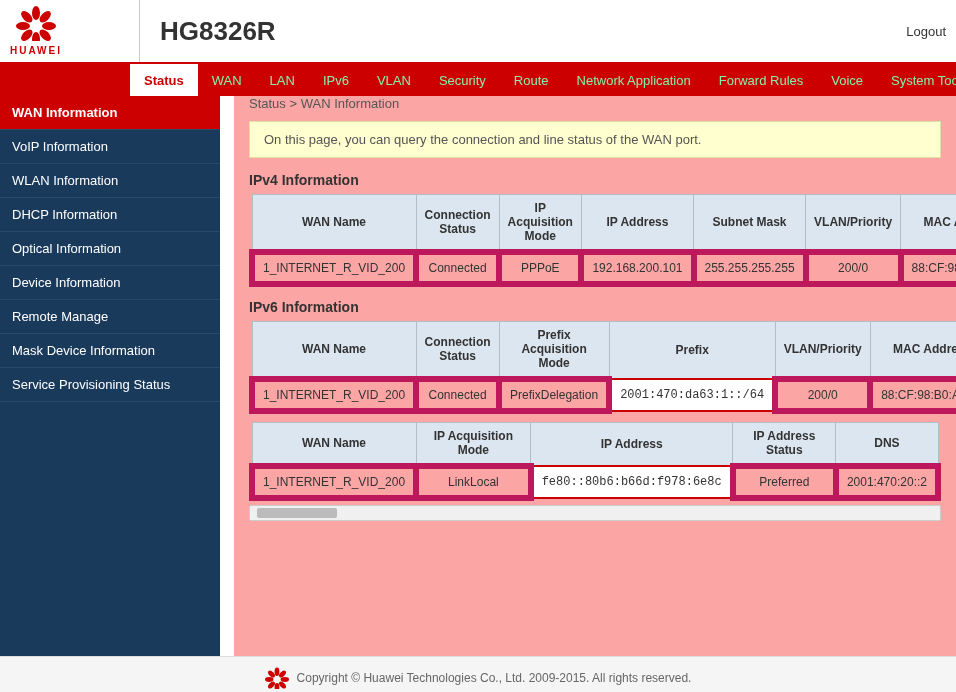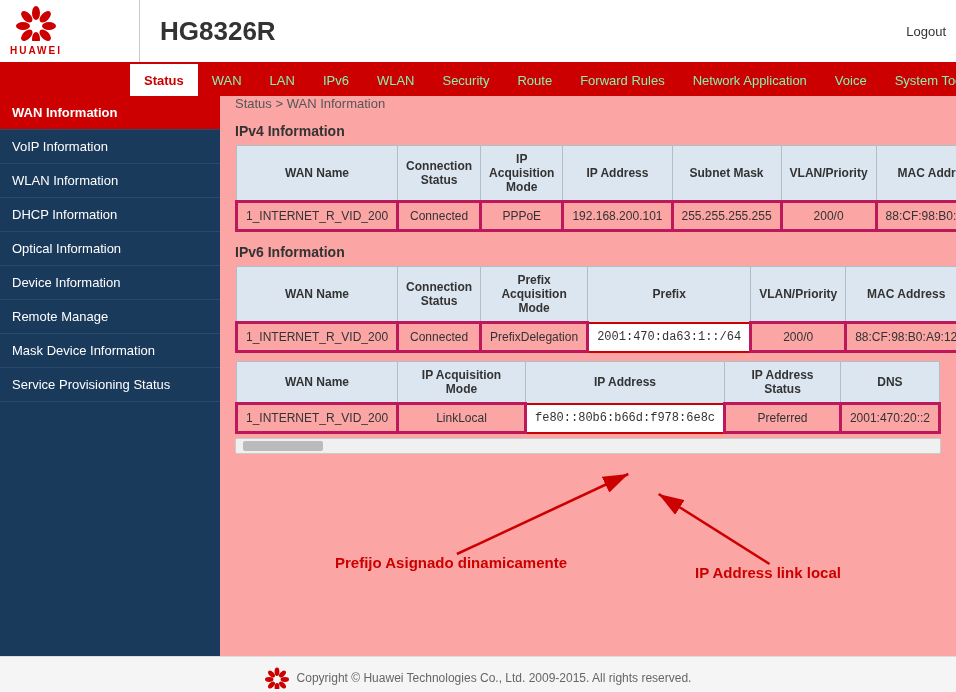--- a/index.html
+++ b/index.html
@@ -72,20 +72,21 @@
     .nav-item.active {
       background: #fff;
       color: #c00;
       font-weight: bold;
     }
 
     
     #main-layout {
       display: flex;
       min-height: 560px;
+      gap: 14px;
     }
 
     
     #sidebar {
       width: 220px;
       background: #1a3a5c;
       flex-shrink: 0;
     }
     .sidebar-item {
       color: #fff;
@@ -134,21 +135,21 @@
     }
     th {
       background: #dce6f0;
       border: 1px solid #b0bec5;
       padding: 6px 8px;
       text-align: center;
       color: #333;
       font-weight: bold;
     }
     td {
-      border: 3px solid #be185d;
+      border: 6px solid #be185d;
       padding: 6px 8px;
       text-align: center;
       color: #333;
     }
     tr:nth-child(even) td { background: #f5f5f5; }
 
     
     .highlight-cell {
       border: 2px solid #c00 !important;
       background: #fff !important;
@@ -232,25 +233,25 @@
   </div>
   <div id="device-title">HG8326R</div>
   <a id="logout-btn">Logout</a>
 </div>
 
 <div id="nav">
   <div class="nav-item active">Status</div>
   <div class="nav-item">WAN</div>
   <div class="nav-item">LAN</div>
   <div class="nav-item">IPv6</div>
-  <div class="nav-item">WLAN</div>
+  <div class="nav-item">VLAN</div>
   <div class="nav-item">Security</div>
   <div class="nav-item">Route</div>
+  <div class="nav-item">Network Application</div>
   <div class="nav-item">Forward Rules</div>
-  <div class="nav-item">Network Application</div>
   <div class="nav-item">Voice</div>
   <div class="nav-item">System Tools</div>
 </div>
 
 <div id="main-layout">
 
   <div id="sidebar">
     <div class="sidebar-item active">WAN Information</div>
     <div class="sidebar-item">VoIP Information</div>
     <div class="sidebar-item">WLAN Information</div>
@@ -258,20 +259,21 @@
     <div class="sidebar-item">Optical Information</div>
     <div class="sidebar-item">Device Information</div>
     <div class="sidebar-item">Remote Manage</div>
     <div class="sidebar-item">Mask Device Information</div>
     <div class="sidebar-item">Service Provisioning Status</div>
   </div>
 
   <div id="content">
     <div id="breadcrumb">Status &gt; WAN Information</div>
 
+    <div class="info-box">On this page, you can query the connection and line status of the WAN port.</div>
 
     <div class="section-title">IPv4 Information</div>
     <table>
       <thead>
         <tr>
           <th>WAN Name</th>
           <th>Connection<br>Status</th>
           <th>IP<br>Acquisition<br>Mode</th>
           <th>IP Address</th>
           <th>Subnet Mask</th>
@@ -338,36 +340,20 @@
           <td>Preferred</td>
           <td>2001:470:20::2</td>
         </tr>
       </tbody>
     </table>
 
     <div class="scrollbar-row">
       <div class="scrollbar-thumb"></div>
     </div>
 
-    <div id="annotations">
-      <svg id="arrows-svg" viewBox="0 0 700 160" preserveAspectRatio="none">
-
-        <defs>
-          <marker id="arrowhead" markerWidth="10" markerHeight="7" refX="10" refY="3.5" orient="auto">
-            <polygon points="0 0, 10 3.5, 0 7" fill="#c00"></polygon>
-          </marker>
-        </defs>
-
-        <line x1="220" y1="90" x2="390" y2="10" stroke="#c00" stroke-width="2.5" marker-end="url(#arrowhead)"></line>
-
-        <line x1="530" y1="100" x2="420" y2="30" stroke="#c00" stroke-width="2.5" marker-end="url(#arrowhead)"></line>
-      </svg>
-      <div class="annotation-label" style="left: 100px; top: 90px;">Prefijo Asignado dinamicamente</div>
-      <div class="annotation-label" style="left: 460px; top: 100px;">IP Address link local</div>
-    </div>
   </div>
 </div>
 
 <div id="footer">
   <svg width="24" height="22" viewBox="0 0 40 35">
     <ellipse cx="20" cy="7" rx="4" ry="7" fill="#c00" transform="rotate(0 20 20)"></ellipse>
     <ellipse cx="20" cy="7" rx="4" ry="7" fill="#c00" transform="rotate(45 20 20)"></ellipse>
     <ellipse cx="20" cy="7" rx="4" ry="7" fill="#c00" transform="rotate(90 20 20)"></ellipse>
     <ellipse cx="20" cy="7" rx="4" ry="7" fill="#c00" transform="rotate(135 20 20)"></ellipse>
     <ellipse cx="20" cy="7" rx="4" ry="7" fill="#c00" transform="rotate(180 20 20)"></ellipse>

